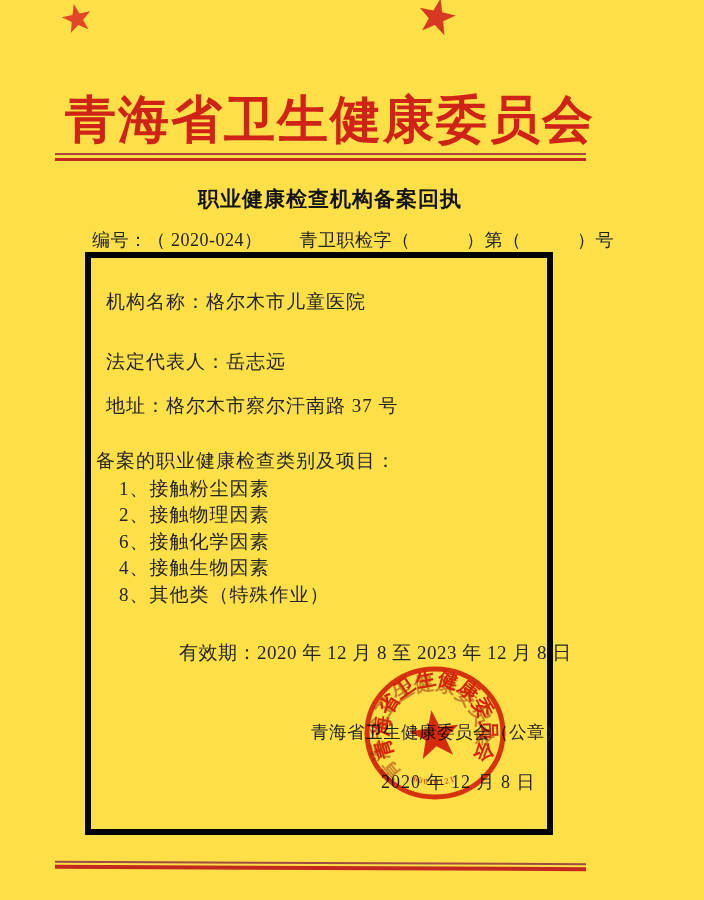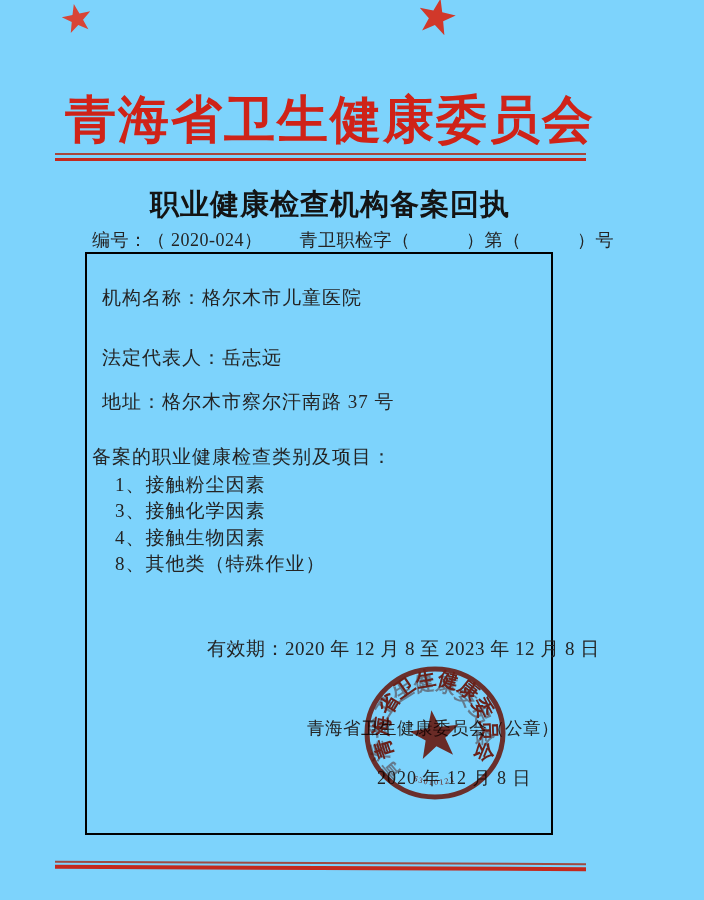--- a/index.html
+++ b/index.html
@@ -1,19 +1,19 @@
 <!DOCTYPE html>
 <html><head>
 <meta charset="utf-8">
 <style>
   html,body{margin:0;padding:0;background:#ffffff;}
   .page{
     position:relative;
     width:704px;height:900px;
-    background:#7dd3fc;
+    background:#fde047;
     overflow:hidden;
     font-family:"Liberation Serif","DejaVu Serif",serif;
     color:#1f1f1f;
   }
   
   .star-top-left{position:absolute;left:60px;top:2px;width:34px;height:34px;transform:rotate(-12deg);opacity:.92;}
   .star-top-right{position:absolute;left:415px;top:-4px;width:43px;height:43px;transform:rotate(12deg);opacity:.95;}
 
   .org-title{
     position:absolute;left:0;top:86px;width:660px;
@@ -23,41 +23,41 @@
     white-space:nowrap;
   }
   .red-rule{position:absolute;left:55px;top:153px;width:531px;height:9px;}
   .red-rule .thin{height:2px;background:#a8463c;}
   .red-rule .gap{height:3px;}
   .red-rule .thick{height:3px;background:#c3291e;}
 
   .doc-title{
     position:absolute;left:0;top:185px;width:660px;
     text-align:center;
-    font-size:29px;font-weight:bold;letter-spacing:1px;
+    font-size:21px;font-weight:bold;letter-spacing:1px;
     color:#141414;
   }
   .number-line{
     position:absolute;left:92px;top:228px;
     font-size:18px;letter-spacing:.5px;white-space:nowrap;color:#242424;
   }
 
   .filing-box{
     position:absolute;left:85px;top:252px;width:468px;height:583px;
-    border:2px solid #000000;
+    border:6px solid #000000;
     box-sizing:border-box;
   }
   .field-row{position:absolute;left:15px;font-size:19px;letter-spacing:1px;white-space:nowrap;color:#242424;}
   .row-org{top:31px;}
   .row-rep{top:83px;margin-top:8px;}
   .row-addr{top:135px;}
   .cat-heading{position:absolute;left:5px;top:190px;font-size:19px;letter-spacing:1px;color:#242424;}
   .cat-list{position:absolute;left:28px;top:218px;font-size:19px;letter-spacing:1px;color:#242424;}
   .cat-item{height:26.4px;line-height:26.4px;white-space:nowrap;}
-  .validity-line{position:absolute;left:88px;top:382px;font-size:19px;letter-spacing:.5px;white-space:nowrap;color:#242424;margin-left:32px;}
+  .validity-line{position:absolute;left:88px;top:382px;font-size:19px;letter-spacing:.5px;white-space:nowrap;color:#242424;}
   .signature-line{position:absolute;left:220px;top:462px;font-size:17.5px;letter-spacing:.5px;white-space:nowrap;color:#242424;}
   .date-line{position:absolute;left:290px;top:512px;font-size:18px;letter-spacing:1px;white-space:nowrap;color:#242424;}
 
   .official-stamp{
     position:absolute;left:362px;top:664px;width:146px;height:138px;
     mix-blend-mode:multiply;
     z-index:6;
   }
   .bottom-rule{position:absolute;left:55px;top:862px;width:531px;height:10px;transform:rotate(.25deg);}
   .bottom-rule .thin{height:2px;background:#9f4a42;}
@@ -94,21 +94,22 @@
     <div class="field-row row-rep">
       <span>法定代表人：</span><span>岳志远</span>
     </div>
     <div class="field-row row-addr">
       <span>地址：</span><span>格尔木市察尔汗南路 37 号</span>
     </div>
 
     <div class="cat-heading">备案的职业健康检查类别及项目：</div>
     <div class="cat-list">
       <div class="cat-item">1、接触粉尘因素</div>
-      <div class="cat-item">3、接触化学因素</div>
+      <div class="cat-item">2、接触物理因素</div>
+      <div class="cat-item">6、接触化学因素</div>
       <div class="cat-item">4、接触生物因素</div>
       <div class="cat-item">8、其他类（特殊作业）</div>
     </div>
 
     <div class="validity-line">有效期：2020 年 12 月 8 至 2023 年 12 月 8 日</div>
     <div class="signature-line">青海省卫生健康委员会（公章）</div>
     <div class="date-line">2020 年 12 月 8 日</div>
   </div>
 
   <svg class="official-stamp" viewBox="0 0 146 138">

